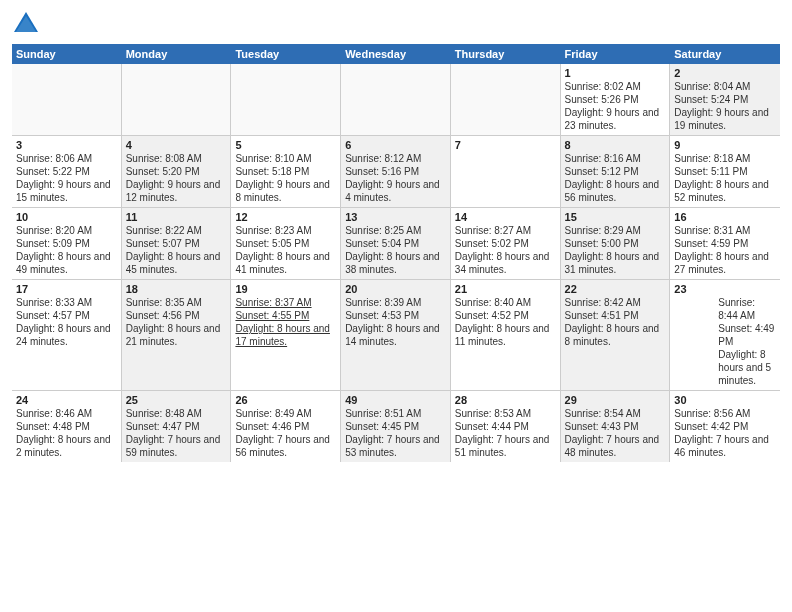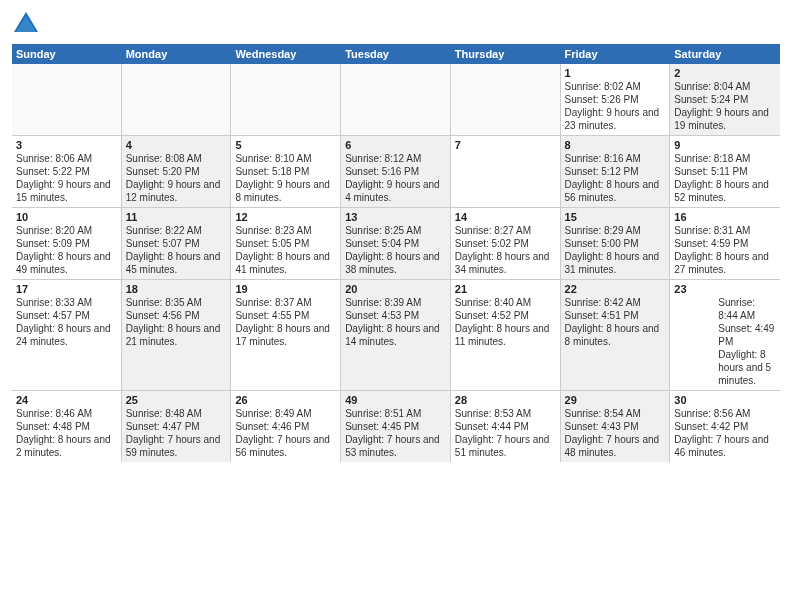--- a/index.html
+++ b/index.html
@@ -128,22 +128,22 @@
     <div class="title-area">
       <div class="month-title"></div>
       <div class="subtitle"></div>
     </div>
   </div>
 
   <div class="calendar">
     <div class="cal-header">
     <div class="cal-header-cell">Sunday</div>
         <div class="cal-header-cell">Monday</div>
+        <div class="cal-header-cell">Tuesday</div>
         <div class="cal-header-cell">Wednesday</div>
-        <div class="cal-header-cell">Tuesday</div>
         <div class="cal-header-cell">Thursday</div>
         <div class="cal-header-cell">Friday</div>
         <div class="cal-header-cell">Saturday</div>
       </div>
     <div class="cal-body">
     <div class="cal-row">
           <div class="cal-cell empty"></div>
           <div class="cal-cell empty"></div>
           <div class="cal-cell empty"></div>
           <div class="cal-cell empty"></div>
@@ -254,21 +254,21 @@
 Daylight: 8 hours and 24 minutes.</div>
           </div>
           <div class="cal-cell shaded">
             <div class="day-num">18</div>
             <div class="cell-info" style="white-space: pre-line;">Sunrise: 8:35 AM
 Sunset: 4:56 PM
 Daylight: 8 hours and 21 minutes.</div>
           </div>
           <div class="cal-cell">
             <div class="day-num">19</div>
-            <div class="cell-info" style="white-space: pre-line;">Sunrise: 8:37 AM
+            <div class="cell-info" style="white-space: pre-line; text-decoration: underline;">Sunrise: 8:37 AM
 Sunset: 4:55 PM
 Daylight: 8 hours and 17 minutes.</div>
           </div>
           <div class="cal-cell shaded">
             <div class="day-num">20</div>
             <div class="cell-info" style="white-space: pre-line;">Sunrise: 8:39 AM
 Sunset: 4:53 PM
 Daylight: 8 hours and 14 minutes.</div>
           </div>
           <div class="cal-cell">

